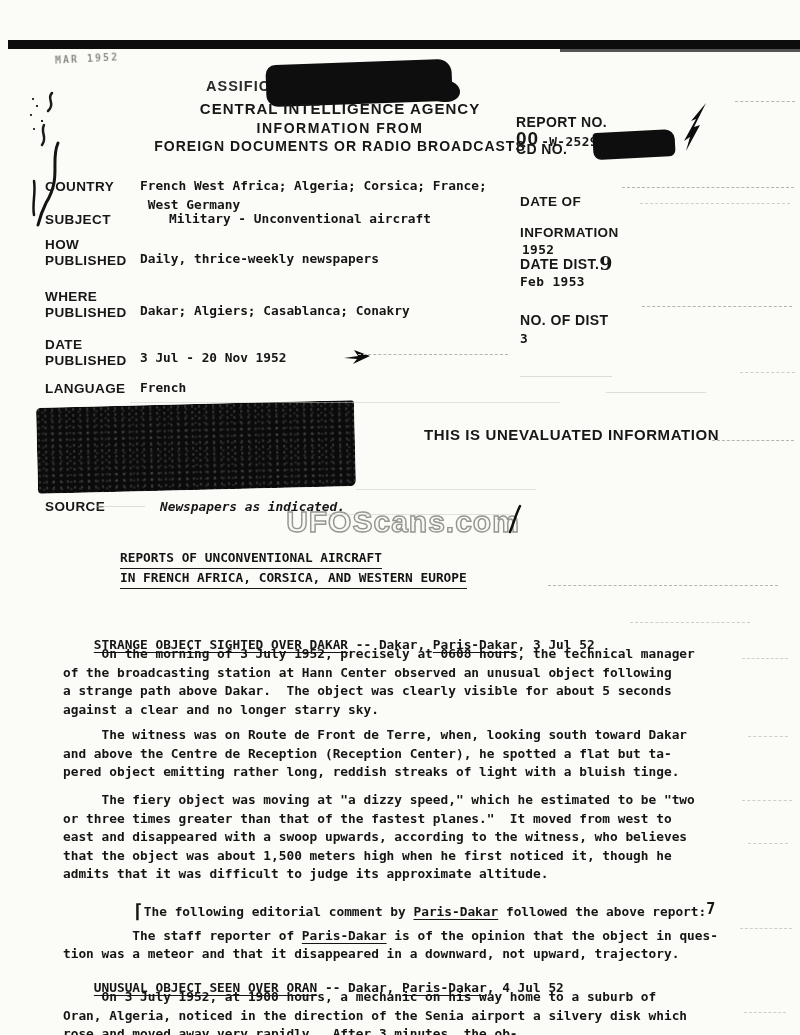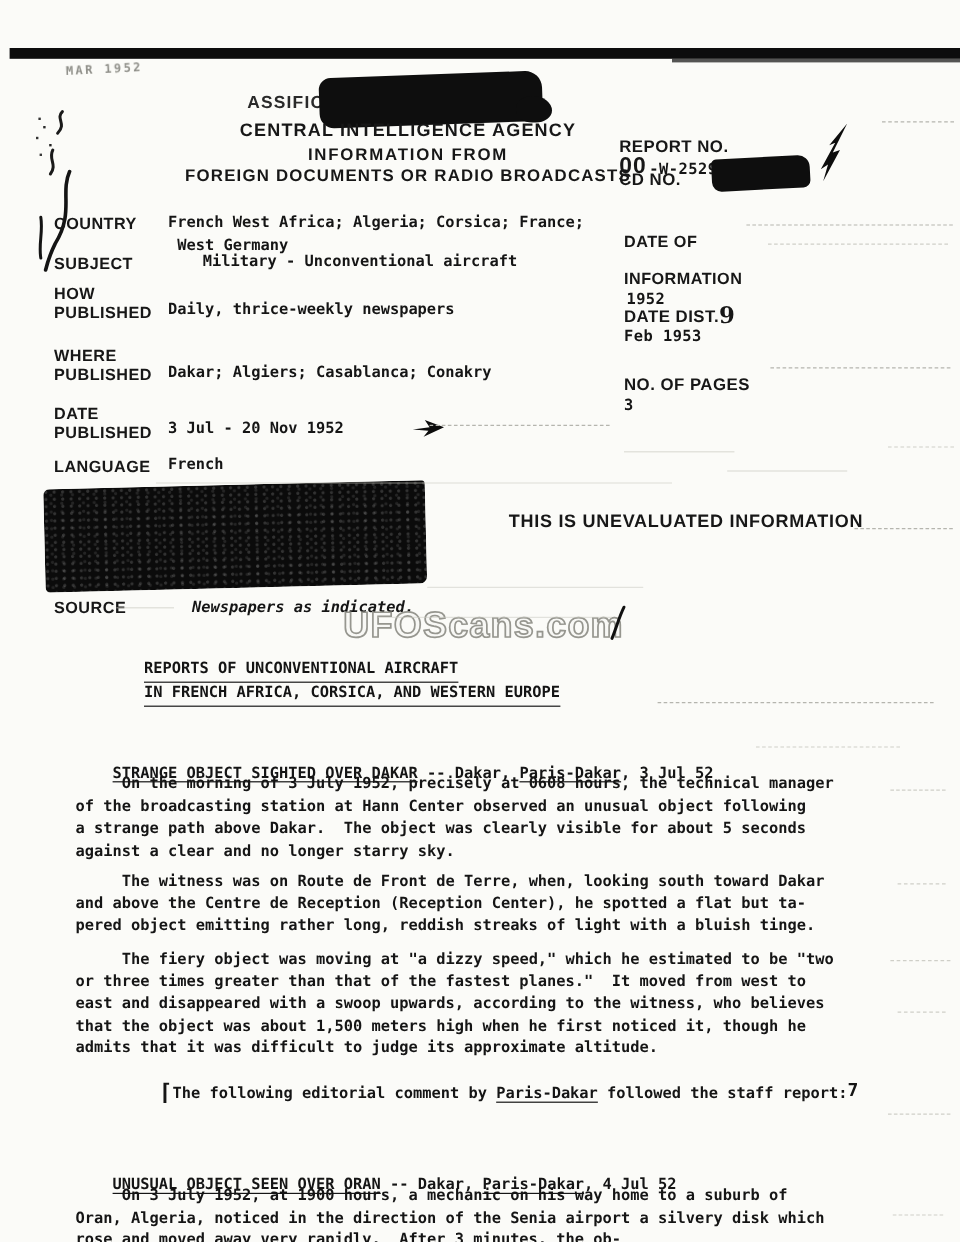--- a/index.html
+++ b/index.html
@@ -110,21 +110,21 @@
     <span>INFORMATION</span>
     <span class="mono" style="position:relative;top:1px;left:2px;">1952</span>
   </div>
 
   <div class="lbl" style="left:520px;top:239px;font-size:14px;">
     <span>DATE DIST.</span><span class="big-hand" style="position:relative;top:1px;">9</span>
     <span class="mono" style="position:relative;top:1px;">Feb 1953</span>
   </div>
 
   <div class="lbl" style="left:520px;top:297px;font-size:14px;">
-    <span>NO. OF PAGES</span>
+    <span>NO. OF DIST</span>
     <span class="mono" style="position:relative;top:2px;">3</span>
   </div>
 
 
   <div class="redact-big"></div>
 
   <div class="lbl" style="left:424px;top:427px;font-size:15px;letter-spacing:.6px;">THIS IS UNEVALUATED INFORMATION</div>
 
   <div class="lbl" style="left:45px;top:499px;">SOURCE</div>
   <div class="mono" style="left:160px;top:498px;font-style:italic;">Newspapers as indicated.</div>
@@ -150,23 +150,27 @@
   <div class="mono" style="left:63px;top:726px;width:680px;">     The witness was on Route de Front de Terre, when, looking south toward Dakar
 and above the Centre de Reception (Reception Center), he spotted a flat but ta-
 pered object emitting rather long, reddish streaks of light with a bluish tinge.</div>
   <div class="mono" style="left:63px;top:791px;width:680px;">     The fiery object was moving at "a dizzy speed," which he estimated to be "two
 or three times greater than that of the fastest planes."  It moved from west to
 east and disappeared with a swoop upwards, according to the witness, who believes
 that the object was about 1,500 meters high when he first noticed it, though he
 admits that it was difficult to judge its approximate altitude.</div>
 
   <div class="mono" style="left:63px;top:881px;width:700px;">
-    <span>     </span><span style="font-size:19px;position:relative;top:2px;">⌈</span><span>The following editorial comment by </span><span class="u">Paris-Dakar</span><span> followed the staff report:</span><span style="font-size:15px;position:relative;top:-2px;">7</span>
+    <span>     </span><span style="font-size:19px;position:relative;top:2px;">⌈</span><span>The following editorial comment by </span><span class="u">Paris-Dakar</span><span> followed the above report:</span><span style="font-size:15px;position:relative;top:-2px;">7</span>
   </div>
 
+  <div class="mono" style="left:63px;top:908px;width:680px;">
+    <span>     The staff reporter of </span><span class="u">Paris-Dakar</span><span> is of the opinion that the object in ques-
+tion was a meteor and that it disappeared in a downward, not upward, trajectory.</span>
+  </div>
 
   <div class="mono" style="left:63px;top:960px;">
     <span class="u">UNUSUAL OBJECT SEEN OVER ORAN</span><span> -- Dakar, </span><span class="u">Paris-Dakar</span><span>, 4 Jul 52</span>
   </div>
   <div class="mono" style="left:63px;top:988px;width:690px;">     On 3 July 1952, at 1900 hours, a mechanic on his way home to a suburb of
 Oran, Algeria, noticed in the direction of the Senia airport a silvery disk which
 rose and moved away very rapidly.  After 3 minutes, the ob-</div>
 
   <div class="dash" style="left:735px;top:101px;width:60px;"></div>
   <div class="dash" style="left:622px;top:187px;width:172px;"></div>

